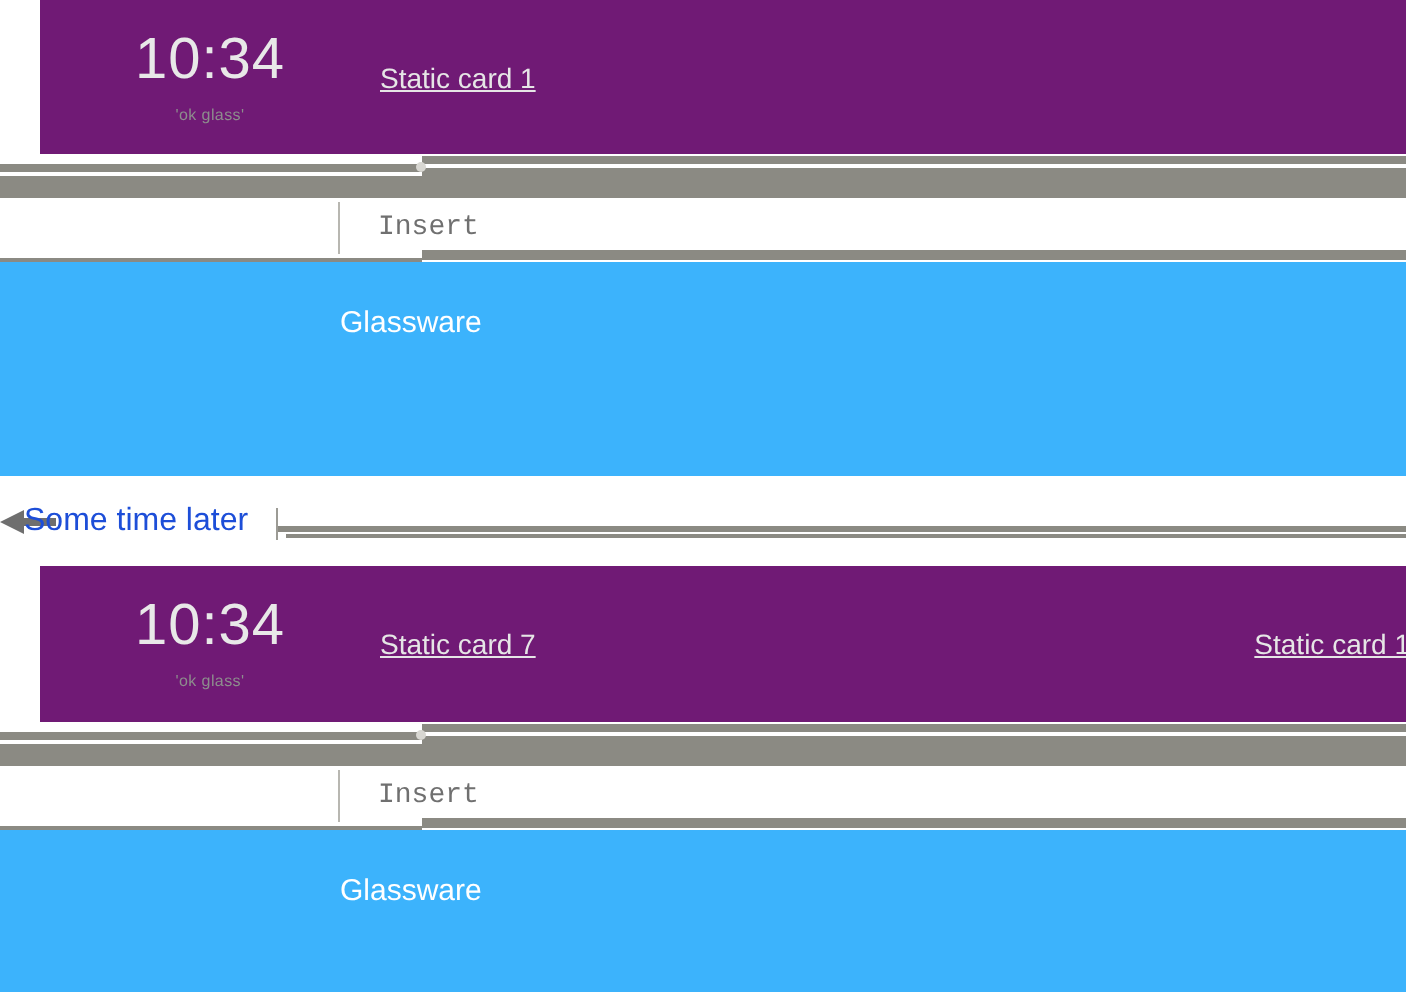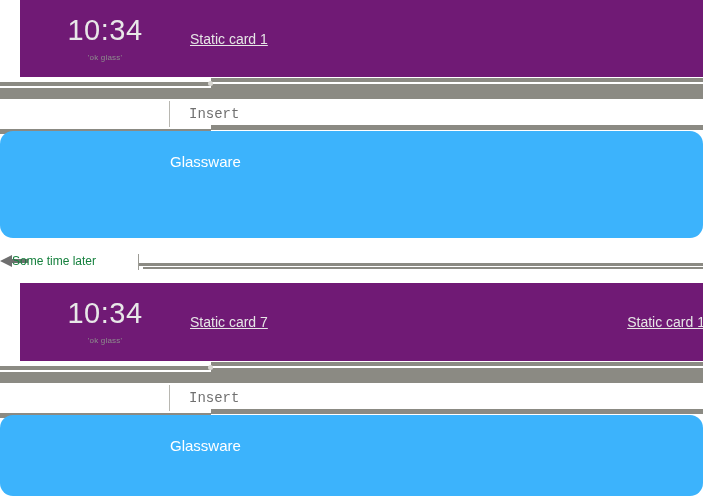--- a/index.html
+++ b/index.html
@@ -111,42 +111,41 @@
     left: 169px;
     top: 0;
     bottom: 0;
     width: 1px;
     background: #b8b7b1;
   }
 
   
   .glassware {
     background: #3cb3fc;
-    border-radius: 13px;
   }
   .glassware-label {
     position: absolute;
     left: 170px;
     top: 22px;
     font-size: 15px;
     color: #ffffff;
     white-space: nowrap;
   }
 
   
   .later {
     background: #ffffff;
   }
   .later-label {
     position: absolute;
     left: 12px;
     top: 50%;
     transform: translateY(-50%);
-    font-size: 12px;
-    color: #15803d;
+    font-size: 16px;
+    color: #1d4ed8;
     white-space: nowrap;
   }
   .later-arrow {
     position: absolute;
     left: 0px;
     top: 50%;
     transform: translateY(-50%);
     width: 28px;
     height: 16px;
     overflow: visible;

